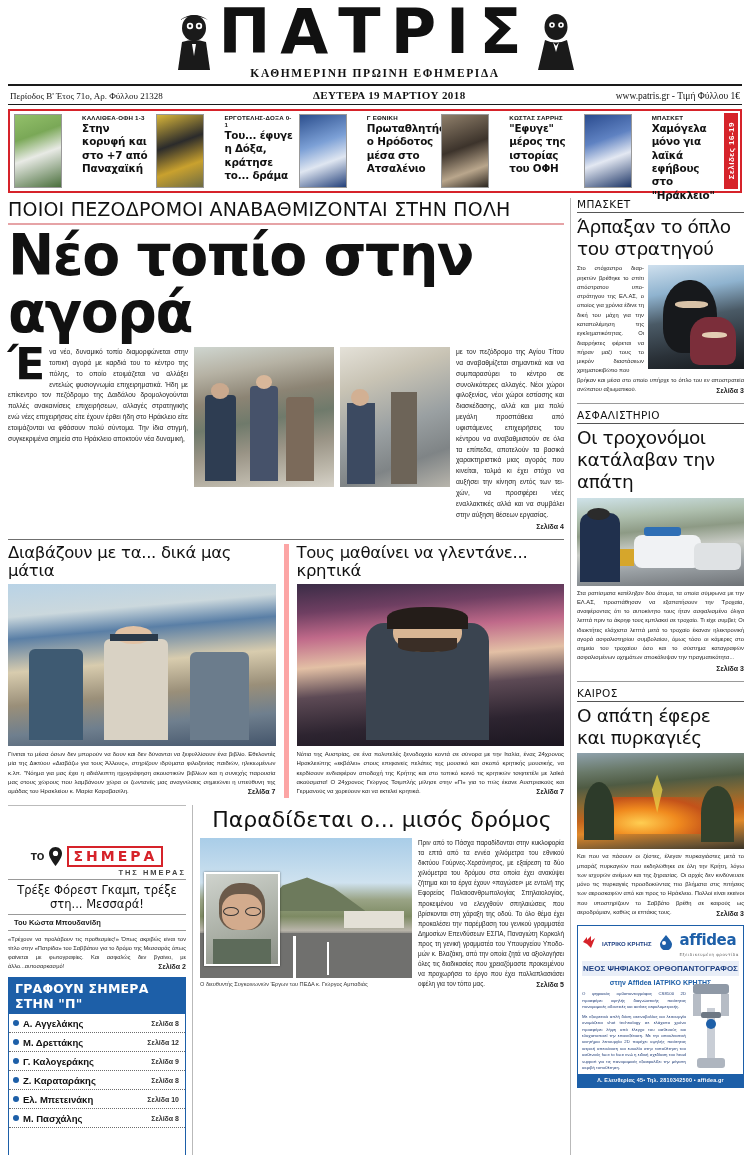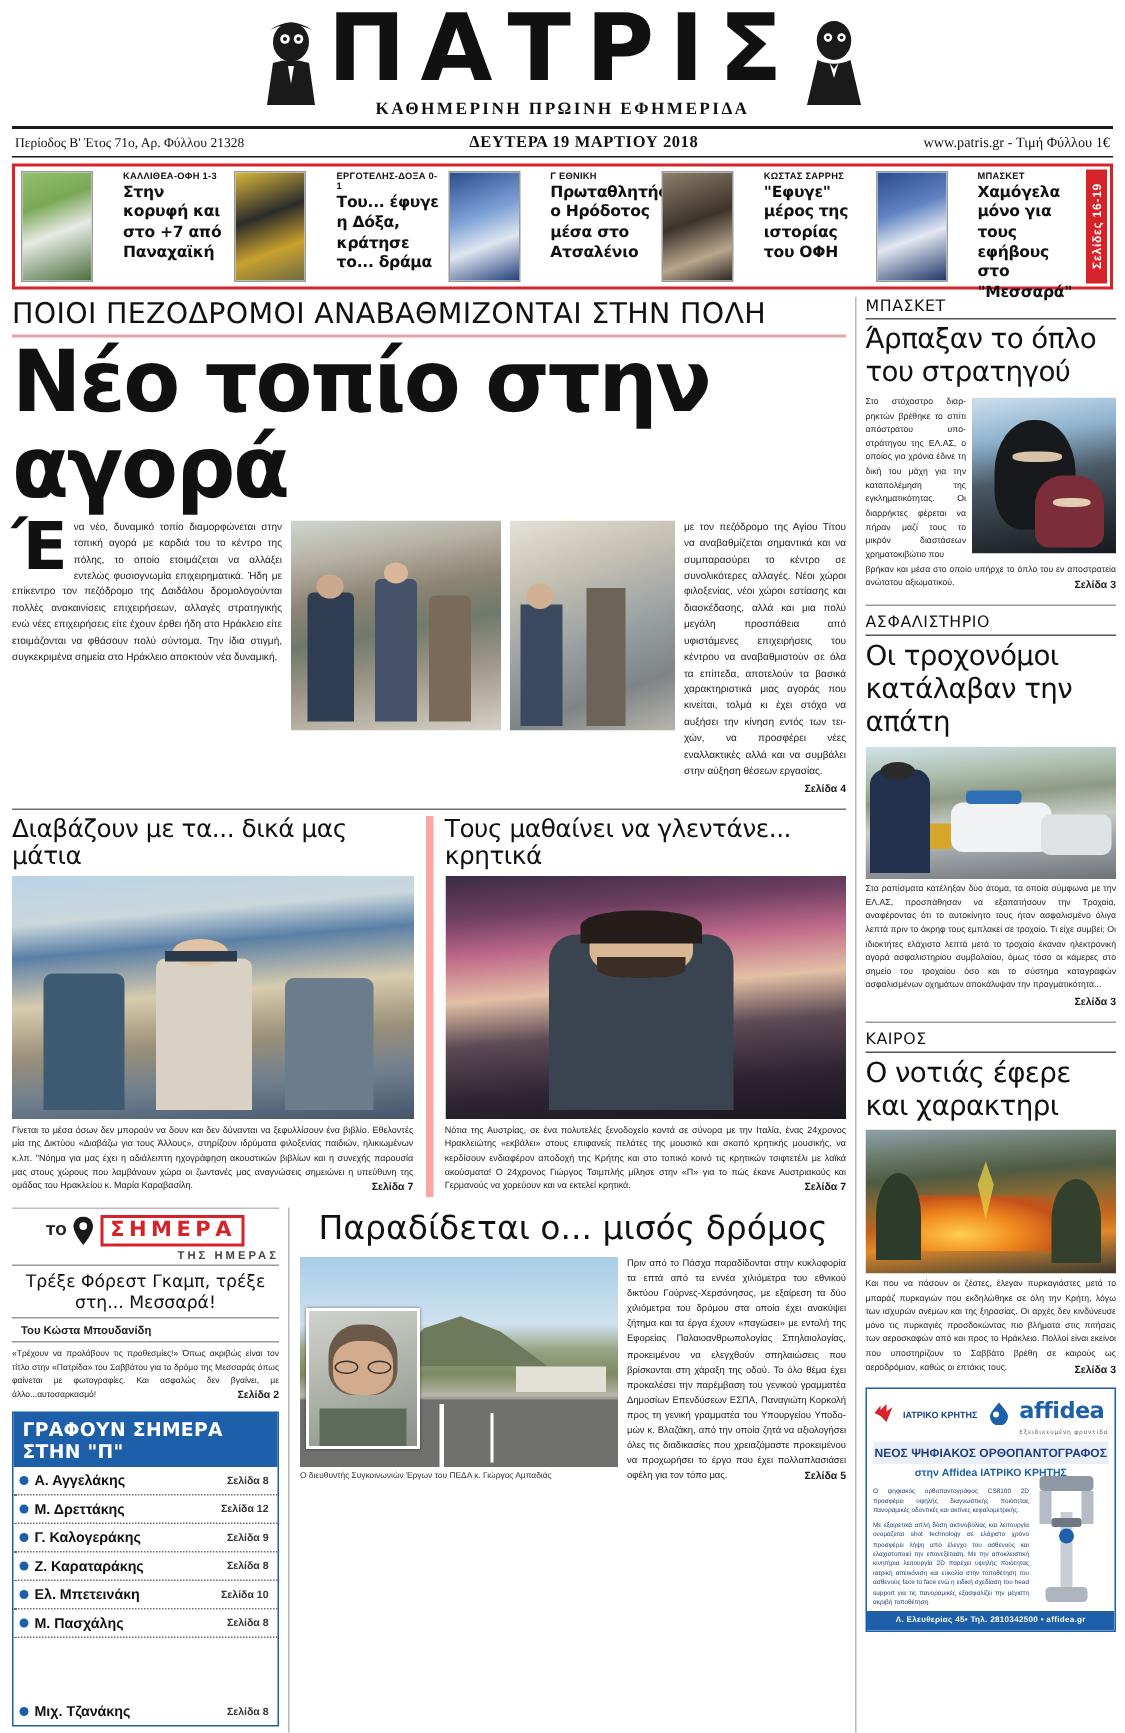--- a/index.html
+++ b/index.html
@@ -111,21 +111,21 @@
   }
   .feat-photo { height: 162px; width: 100%; }
   .feat-body { font-size: 6px; line-height: 1.55; text-align: justify; margin-top: 4px; color: #1a1a1a; }
 
   
   .lower { display: flex; gap: 6px; margin-top: 7px; }
   .lower-left { width: 178px; flex: 0 0 178px; }
   .lower-right { flex: 1 1 auto; border-left: 1px solid #b9b9b9; padding-left: 7px; }
 
   .stigma-wrap { border-top: 1px solid #bbb; padding-top: 4px; }
-  .stigma-top { display: flex; align-items: center; justify-content: center; gap: 4px; }
+  .stigma-top { display: flex; align-items: center; justify-content: center; gap: 4px; margin-top: 36px; }
   .stigma-to { font-size: 9px; font-weight: 700; color: #222; font-family: "DejaVu Sans", sans-serif;}
   .pin { width: 15px; height: 19px; position: relative; }
   .pin svg { width: 100%; height: 100%; }
   .stigma-box {
     border: 2px solid #d6232a; color: #d6232a; font-weight: 700;
     font-size: 14px; letter-spacing: 3px; padding: 0 4px 1px;
     font-family: "DejaVu Sans", sans-serif;
   }
   .stigma-day { text-align: right; font-size: 7.5px; font-weight: 700; letter-spacing: 2px; color: #444; margin-top: 1px; }
   .stigma-line { border-top: 1px solid #999; margin-top: 2px; }
@@ -272,21 +272,21 @@
           <div class="sb-kicker">ΚΩΣΤΑΣ ΣΑΡΡΗΣ</div>
           <div class="sb-head">"Εφυγε" μέρος της ιστορίας του ΟΦΗ</div>
         </div>
       </div>
       <div class="sb-cell">
         <div class="sb-photo">
           <div class="ph" style="background:linear-gradient(160deg,#2b4c8f 0%,#5f82c2 35%,#e3e8f2 60%,#1d3566 100%)"></div>
         </div>
         <div class="sb-txt">
           <div class="sb-kicker">ΜΠΑΣΚΕΤ</div>
-          <div class="sb-head">Χαμόγελα μόνο για τους εφήβους στο "Μεσσαρά"</div>
+          <div class="sb-head">Χαμόγελα μόνο για λαϊκά εφήβους στο "Ηράκλειο"</div>
         </div>
       </div>
       <div class="sb-pages" id="sbPagesTab">
       <span>Σελίδες 16-19</span>
     </div>
   </div>
 
   <div class="grid">
 
     <div class="col-main">
@@ -498,21 +498,21 @@
             <div style="position:absolute;left:34%;top:42%;width:40%;height:38%;background:#f0f2f4;border-radius:8px;"></div>
             <div style="position:absolute;left:40%;top:34%;width:22%;height:10%;background:#2f6fb5;border-radius:3px;"></div>
             <div style="position:absolute;left:70%;top:52%;width:28%;height:30%;background:#dfe2e4;border-radius:6px;"></div>
             <div style="position:absolute;left:26%;top:58%;width:8%;height:20%;background:#d6a62b;"></div>
           </div>
           <div class="side-flow"><span>Στα ραπίσματα κατέληξαν δύο άτομα, τα οποία σύμφωνα με την ΕΛ.ΑΣ, προσπάθησαν να εξαπατήσουν την Τροχαία, αναφέροντας ότι το αυτοκίνητο τους ήταν ασφαλισμένο ό­λιγα λεπτά πριν το άκρηφ τους εμπλακεί σε τροχαίο. Τι είχε συμβεί; Οι ιδιοκτήτες ελάχιστα λεπτά μετά το τροχαίο έκα­ναν ηλεκτρονική αγορά ασφαλιστηρίου συμβολαίου, όμως τόσο οι κάμερες στο σημείο του τροχαίου όσο και το σύ­στημα καταγραφών ασφαλισμένων οχημάτων αποκάλυ­ψαν την πραγματικότητα...</span><span class="pageref">Σελίδα 3</span></div>
         </div>
         <div class="clearfix">
           <div class="side-sep"></div>
           <div class="side-kicker">ΚΑΙΡΟΣ</div>
-          <div class="side-head">Ο νοτιάς έφερε και χαρακτηρι</div>
+          <div class="side-head">Ο απάτη έφερε και πυρκαγιές</div>
           <div class="side-photo-full photo" style="height:96px">
             <div class="ph" style="position:absolute;inset:0;background:linear-gradient(175deg,#8fa2ad 0%,#6a7a6a 18%,#4f5b43 32%,#8a6a32 48%,#c2641c 62%,#e0892a 74%,#6b5433 92%,#3a3326 100%)"></div>
             <div style="position:absolute;left:10%;top:46%;width:70%;height:38%;background:radial-gradient(ellipse at 40% 70%,#ffce52 0%,#f08a1e 38%,#c3521a 70%,rgba(120,60,20,0) 100%);"></div>
             <div style="position:absolute;left:4%;top:30%;width:18%;height:60%;background:#2d3b2a;border-radius:50% 50% 0 0;"></div>
             <div style="position:absolute;left:74%;top:34%;width:20%;height:58%;background:#33412c;border-radius:50% 50% 0 0;"></div>
             <div style="position:absolute;left:40%;top:22%;width:16%;height:40%;background:#e8d24a;clip-path:polygon(50% 0,70% 40%,50% 100%,30% 40%);opacity:.75;"></div>
           </div>
           <div class="side-flow"><span>Και που να πάσουν οι ζέστες, έλεγαν πυρκαγιάστες μετά το μπαράζ πυρκαγιών που εκδηλώθηκε σε όλη την Κρήτη, λόγω των ισχυρών ανέμων και της ξηρασίας. Οι αρχές δεν κινδύνευσε μόνο τις πυρκαγιές προσδοκώντας πιο βλήματα στις πιτήσεις των αεροσκαφών από και προς το Ηράκλειο. Πολλοί είναι εκείνοι που υποστηρίζουν το Σαββάτο βρέθη σε καιρούς ως αεροδρόμιαν, καθώς οι επτάκις τους.</span><span class="pageref">Σελίδα 3</span></div>
         </div>
         <div class="affidea">

